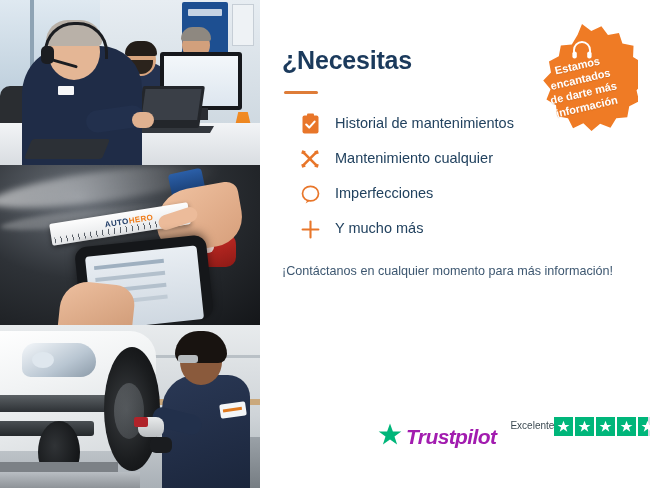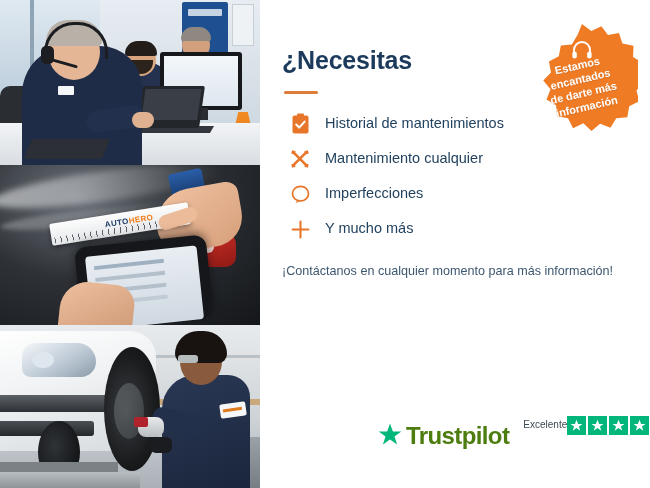--- a/index.html
+++ b/index.html
@@ -99,41 +99,41 @@
   .p3-glove{position:absolute;right:96px;top:92px;width:26px;height:20px;background:linear-gradient(180deg,#e9ebec,#b9bdc0);border-radius:8px;}
   .p3-glove2{position:absolute;right:88px;top:112px;width:22px;height:16px;background:#1a1c1f;border-radius:6px;}
   .p3-tool{position:absolute;right:112px;top:92px;width:14px;height:10px;background:#b0232a;border-radius:2px;}
 
   
   .content{position:relative;flex:1;padding:46px 12px 10px 22px;box-sizing:border-box;}
 
   .heading{margin:0;color:#1b3a5c;font-weight:bold;font-size:25px;line-height:1.16;letter-spacing:-.2px;}
   .rule{width:34px;height:3px;background:#de7c38;border-radius:2px;margin:16px 0 18px 2px;}
 
-  .list{list-style:none;margin:6px;padding:0;}
+  .list{list-style:none;margin:16px;padding:0;}
   .list li{display:flex;align-items:center;margin-bottom:11px;}
   .ico{width:24px;height:24px;flex:0 0 24px;margin-right:13px;display:flex;align-items:center;justify-content:center;}
   .ico svg{display:block;}
   .litext{color:#22425f;font-size:14.5px;line-height:1.2;}
 
   .para{margin:21px 0 0 0;color:#3d5770;font-size:12.6px;line-height:1.55;}
 
   
   .badge{position:absolute;right:12px;top:24px;width:112px;height:112px;}
   .badge .star-bg{position:absolute;inset:0;background:#ef7b25;
      clip-path:polygon(50% 0%,58.3% 6.2%,67.3% 1.9%,73.2% 9.9%,83% 8.1%,86.1% 17.5%,96% 19.4%,95.6% 29.4%,104% 34.6%,100% 43.8%,105.6% 52%,98.7% 59.2%,101% 69%,92.2% 73.5%,90.4% 83.3%,80.6% 84.2%,75.4% 92.7%,66.2% 89.1%,58.5% 95.6%,51.2% 88.7%,42% 93%,37.5% 84.2%,27.7% 82.4%,26.8% 72.6%,18.3% 67.4%,21.9% 58.2%,15.4% 50.5%,22.3% 43.2%,20.5% 33.4%,29.3% 28.9%,31.1% 19.1%,40.9% 18.2%,46.1% 9.7%);}
   .badge .headset{position:absolute;left:50%;top:16px;transform:translateX(-50%);}
   .badge-text{position:absolute;left:0;top:34px;width:112px;text-align:center;
      color:#ffffff;font-weight:bold;font-size:11px;line-height:1.28;
      transform:rotate(-13deg);text-shadow:0 1px 1px rgba(0,0,0,.10);}
 
   
   .tp{position:absolute;left:118px;bottom:38px;display:flex;align-items:flex-start;}
   .tp-logo{display:flex;align-items:center;margin-right:14px;padding-top:8px;}
-  .tp-word{font-size:24px;font-weight:bold;color:#4d7c0f;letter-spacing:-.6px;margin-left:4px;}
+  .tp-word{font-size:21px;font-weight:bold;color:#a21caf;letter-spacing:-.6px;margin-left:4px;font-style:italic;}
   .tp-right{display:flex;flex-direction:row;align-items:center;}
   .tp-label{font-size:10px;color:#3c4a52;margin-bottom:3px;}
   .stars{display:flex;gap:2px;}
   .star-box{width:19px;height:19px;background:#00b67a;display:flex;align-items:center;justify-content:center;}
   .star-box.half{background:linear-gradient(90deg,#00b67a 50%,#dcdce6 50%);}
   .verified{margin-top:5px;display:flex;align-items:center;gap:4px;background:#e3f5ee;border-radius:3px;padding:2px 6px;}
   .v-check{width:9px;height:9px;background:#00b67a;border-radius:1px;display:flex;align-items:center;justify-content:center;}
   .v-check svg{display:block;}
   .v-text{font-size:6.5px;font-weight:bold;letter-spacing:.2px;color:#1a3d33;}
 </style>

